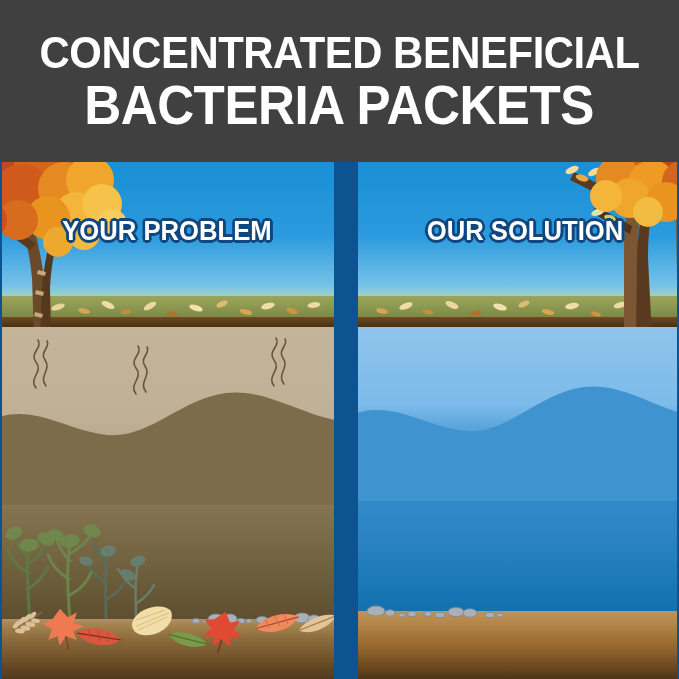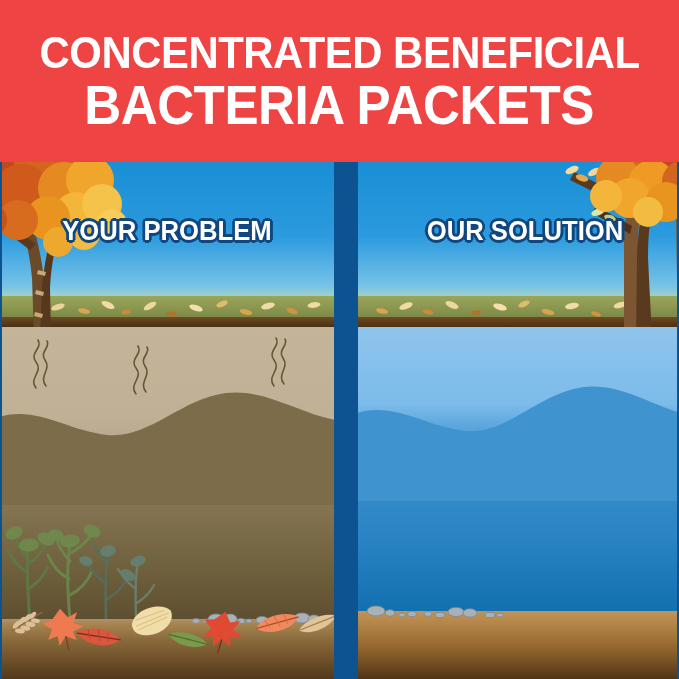--- a/index.html
+++ b/index.html
@@ -1,20 +1,20 @@
 <!DOCTYPE html>
 <html><head>
 <meta charset="utf-8">
 <style>
   html,body{margin:0;padding:0;background:#0d5391;}
   body{width:679px;height:679px;overflow:hidden;font-family:"Liberation Sans",sans-serif;}
   #poster{position:relative;width:679px;height:679px;background:#0d5391;overflow:hidden;}
 
   
-  .header{position:absolute;left:0;top:0;width:679px;height:162px;background:#ef4444;
+  .header{position:absolute;left:0;top:0;width:679px;height:162px;background:#404040;
           display:flex;flex-direction:column;align-items:center;justify-content:center;}
   .hl{color:#ffffff;font-weight:bold;letter-spacing:-0.5px;text-align:center;
       font-family:"Liberation Sans",sans-serif;line-height:1.0;
       transform:scaleX(0.93);transform-origin:center;white-space:nowrap;}
   .hl1{font-size:45px;margin-bottom:3px;}
   .hl2{font-size:55px;}
 
   
   .scene{position:absolute;left:0;top:162px;width:679px;height:525px;background:#0d5391;}
   .panel{position:absolute;top:0;height:517px;width:334px;overflow:hidden;}

